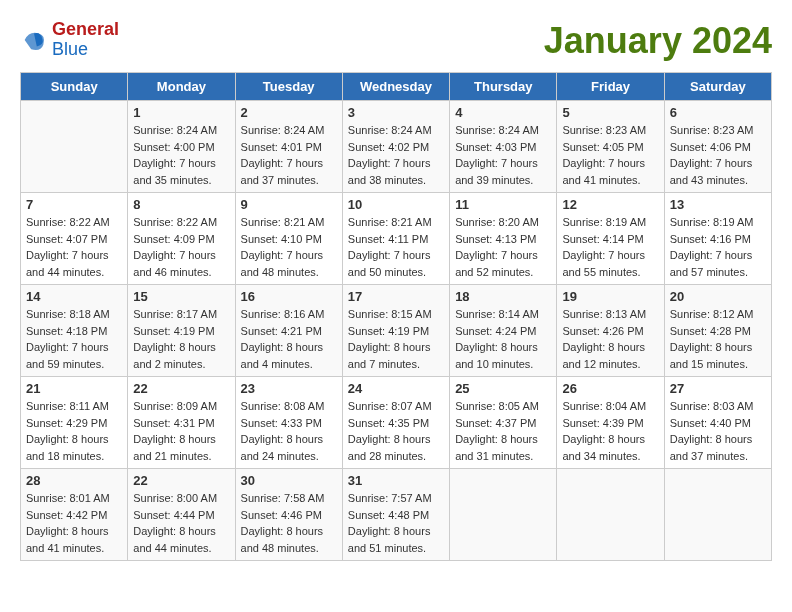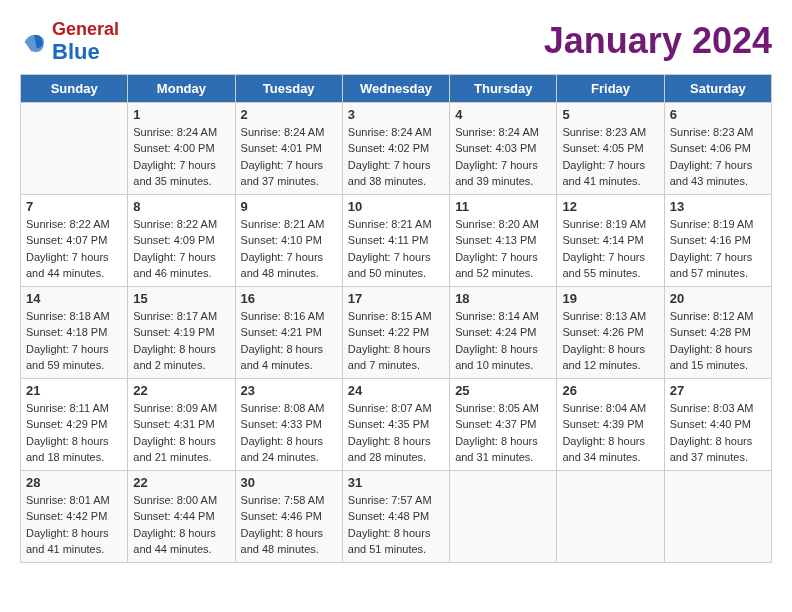--- a/index.html
+++ b/index.html
@@ -25,35 +25,35 @@
       display: flex;
       flex-direction: column;
       line-height: 1.1;
     }
     .logo-general {
       font-size: 18px;
       font-weight: bold;
       color: #b91c1c;
     }
     .logo-blue {
-      font-size: 22px;
-      font-weight: bold;
+      font-size: 18px;
+      font-weight: normal;
       color: #1a6bbf;
     }
     .logo-icon {
       width: 28px;
       height: 28px;
     }
     .title-block {
       text-align: right;
     }
     .calendar-title {
       font-size: 36px;
       font-weight: bold;
-      color: #701a75;
+      color: #4d7c0f;
     }
     .calendar-subtitle {
       font-size: 16px;
       color: #555;
     }
     table {
       width: 100%;
       border-collapse: collapse;
       table-layout: fixed;
     }
@@ -234,21 +234,21 @@
         <td>
           <span class="day-num">16</span>
           <div class="day-info" style="white-space: pre-line;">Sunrise: 8:16 AM
 Sunset: 4:21 PM
 Daylight: 8 hours
 and 4 minutes.</div>
         </td>
         <td>
           <span class="day-num">17</span>
           <div class="day-info" style="white-space: pre-line;">Sunrise: 8:15 AM
-Sunset: 4:22 PM
+Sunset: 4:19 PM
 Daylight: 8 hours
 and 7 minutes.</div>
         </td>
         <td>
           <span class="day-num">18</span>
           <div class="day-info" style="white-space: pre-line;">Sunrise: 8:14 AM
 Sunset: 4:24 PM
 Daylight: 8 hours
 and 10 minutes.</div>
         </td>

